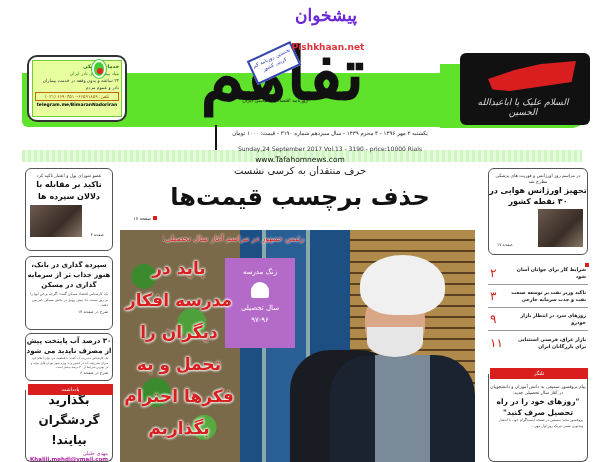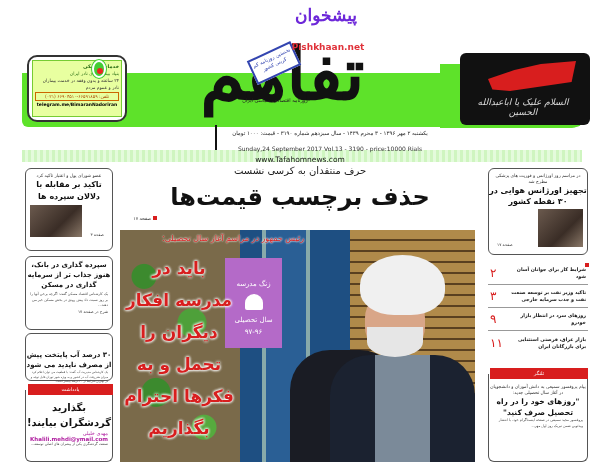--- a/index.html
+++ b/index.html
@@ -45,21 +45,21 @@
 .email{font-size:5.5px;color:#b020a0;text-align:center;font-weight:bold;direction:ltr}
 
 .center-kicker{left:180px;top:165px;width:240px;font-size:10px;text-align:center;color:#222}
 .center-head{left:140px;top:182px;width:320px;font-size:24px;font-weight:bold;text-align:center;color:#111;line-height:30px}
 .center-ref{left:117px;top:216px;width:40px;font-size:4.5px;color:#333}
 .center-ref span.dot{display:inline-block;width:4px;height:4px;background:#d81e1e;margin-left:2px}
 .main-photo{left:120px;top:230px;width:355px;height:232px;overflow:hidden;background:#2b3440}
 .leaves{left:0;top:0;width:120px;height:232px;background:radial-gradient(circle at 20% 20%,#3c8a2e 0 12px,transparent 13px),radial-gradient(circle at 60% 40%,#4ea03a 0 14px,transparent 15px),radial-gradient(circle at 30% 70%,#3c8a2e 0 14px,transparent 15px),radial-gradient(circle at 70% 85%,#56aa3e 0 12px,transparent 13px),#7a6a4a}
 .window{left:120px;top:0;width:110px;height:232px;background:linear-gradient(90deg,#1e4f82 0 20%,#8aa 20% 24%,#2a5f95 24% 60%,#8aa 60% 64%,#1e4f82 64%)}
 .wood{left:230px;top:0;width:125px;height:232px;background:repeating-linear-gradient(180deg,#b08a4a 0 9px,#5a4020 9px 11px)}
-.sign{left:230px;top:28px;width:57px;height:90px;background:#b46ac8;color:#fff;font-size:7px;text-align:center;padding-top:20px;line-height:12px}
+.sign{left:230px;top:28px;width:70px;height:90px;background:#b46ac8;color:#fff;font-size:7px;text-align:center;padding-top:8px;line-height:12px}
 .bell{width:18px;height:16px;margin:4px auto;background:#fff;border-radius:9px 9px 2px 2px}
 .girl{left:170px;top:120px;width:110px;height:112px;background:#1a1c24;border-radius:40px 40px 0 0}
 .figure{left:210px;top:25px;width:145px;height:207px}
 .turban{left:30px;top:0;width:85px;height:60px;background:#f0f0f0;border-radius:50% 50% 40% 40%}
 .face{left:35px;top:38px;width:60px;height:62px;background:#d9a688;border-radius:40% 40% 45% 45%}
 .beard{left:37px;top:72px;width:56px;height:30px;background:#e6e6e6;border-radius:0 0 50% 50%}
 .robe{left:0;top:100px;width:145px;height:107px;background:#1b2230;border-radius:40px 40px 0 0}
 .cloak{left:45px;top:100px;width:55px;height:107px;background:#7b8a99}
 .photo-caption-kicker{left:4px;top:4px;width:180px;font-size:8px;font-weight:normal;color:#d81e1e;text-align:right;text-shadow:0 0 2px #fff,0 0 2px #fff}
 .photo-caption{left:4px;top:22px;width:110px;font-size:17px;font-weight:bold;color:#d81e1e;text-align:center;line-height:32px;text-shadow:0 0 3px #fff,0 0 3px #fff,0 0 3px #fff}
@@ -116,27 +116,27 @@
   </div>
 </div>
 
 <div class="abs col-box left-box2">
   <div class="col-head" style="font-size:7px;line-height:10px;margin-top:3px">سپرده گذاری در بانک، هنوز جذاب تر از سرمایه گذاری در مسکن</div>
   <div class="body-small" style="margin-top:2px">یک کارشناس اقتصاد مسکن گفت: اگرچه برخی آنها را بر روز نسبت داد پیش رونق در بخش مسکن خبر می دهند...</div>
   <div class="ref">شرح در صفحه ۱۷</div>
 </div>
 
 <div class="abs col-box left-box3">
-  <div class="col-head" style="font-size:7px;line-height:10px;margin-top:16px">۳۰ درصد آب پایتخت پیش از مصرف ناپدید می شود</div>
+  <div class="col-head" style="font-size:7px;line-height:10px;margin-top:2px">۳۰ درصد آب پایتخت پیش از مصرف ناپدید می شود</div>
   <div class="body-small" style="font-size:3px;line-height:4.5px">یک کارشناس مدیریت آب گفت: با قطعیت می توان اعلام کرد میزان هدررفت آب در کشور و به ویژه شهر تهران قابل توجه و در بهترین شرایط از ۳۰ درصد بیشتر است.</div>
   <div class="ref">شرح در صفحه ۶</div>
 </div>
 
 <div class="abs yad-box">
-  <div class="col-head" style="font-size:10px;line-height:15px;margin-top:10px">بگذارید گردشگران بیایند!</div>
+  <div class="col-head" style="font-size:12px;line-height:20px;">بگذارید گردشگران بیایند!</div>
   <div class="author">مهدی خلیلی</div>
   <div class="email">Khalili.mehdi@ymail.com</div>
   <div class="body-small">صنعت گردشگری یکی از پیشران های اصلی توسعه...</div>
 </div>
 <div class="abs yad-bar">یادداشت</div>
 
 <div class="abs center-kicker">حرف منتقدان به کرسی نشست</div>
 <div class="abs center-head">حذف برچسب قیمت‌ها</div>
 <div class="abs center-ref"><span class="dot"></span><span>صفحه ۱۷</span></div>
 

